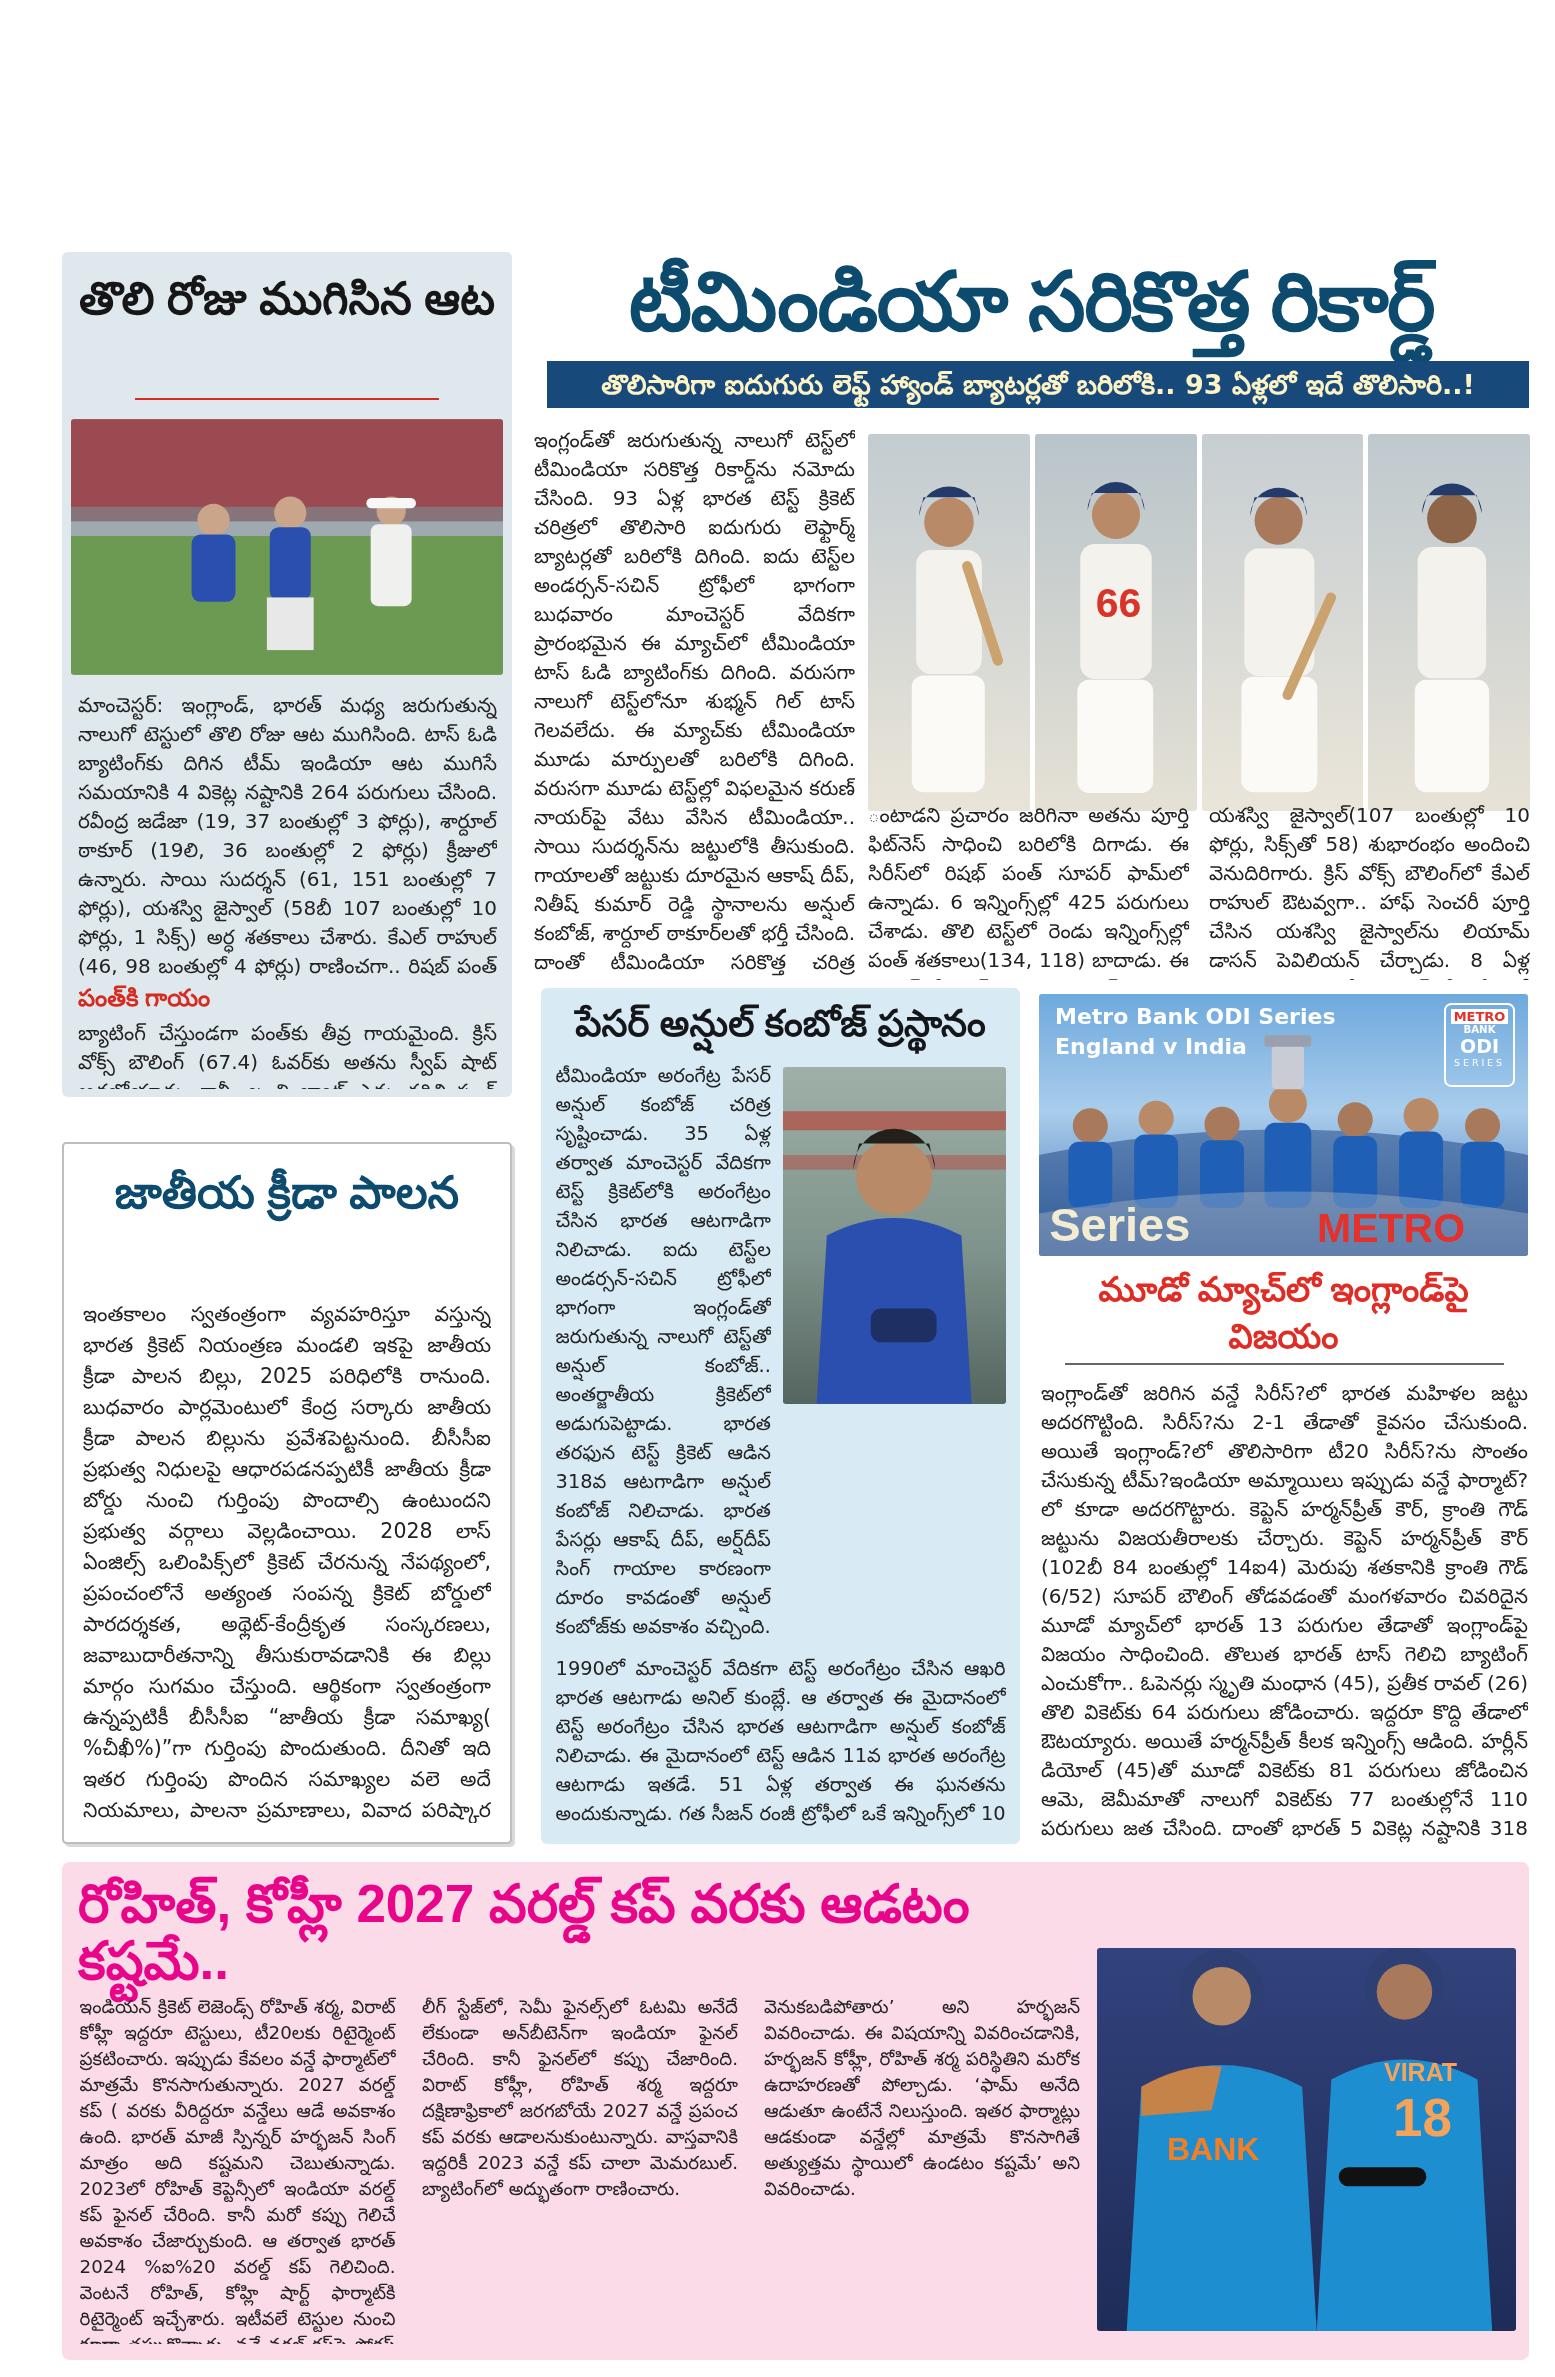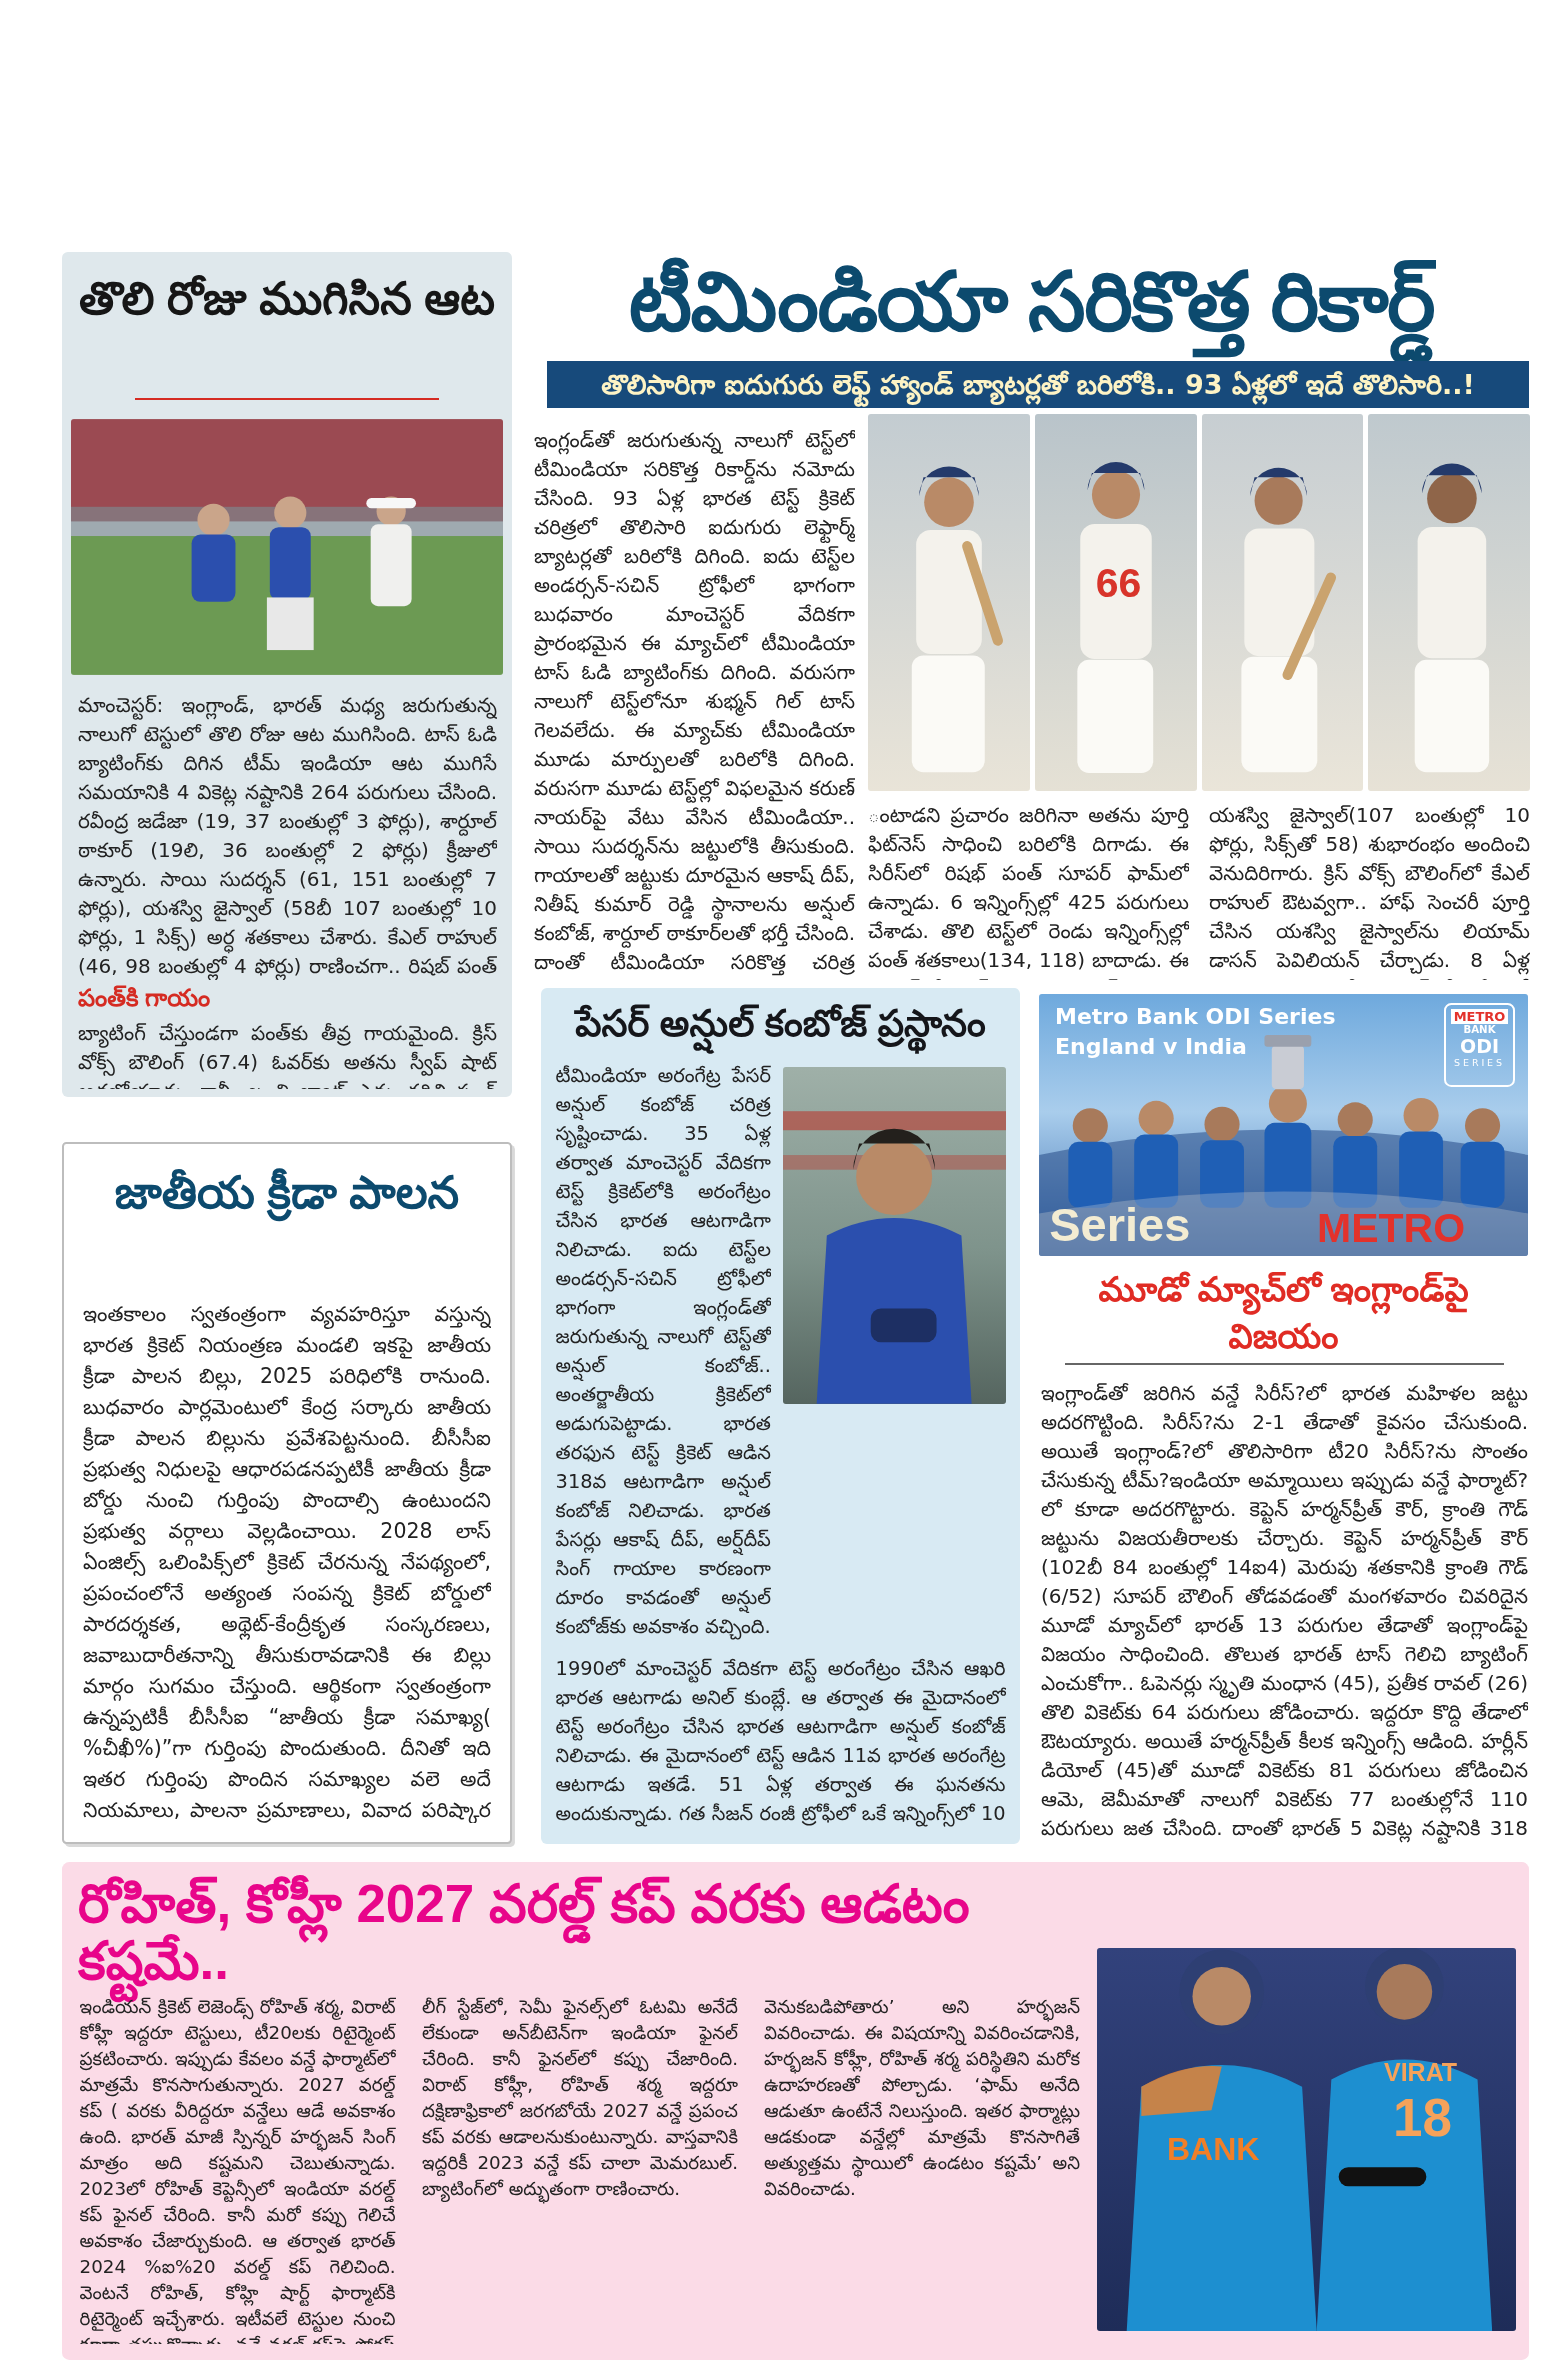--- a/index.html
+++ b/index.html
@@ -64,21 +64,21 @@
       <div class="abs hd center red-h" style="left:0;top:23.4px;width:446px;font-size:45px;">జాతీయ క్రీడా పాలన</div>
       <div class="abs body-txt" style="left:19px;top:155px;width:408px;height:524px;font-size:20.5px;line-height:31px;">ఇంతకాలం స్వతంత్రంగా వ్యవహరిస్తూ వస్తున్న భారత క్రికెట్ నియంత్రణ మండలి ఇకపై జాతీయ క్రీడా పాలన బిల్లు, 2025 పరిధిలోకి రానుంది. బుధవారం పార్లమెంటులో కేంద్ర సర్కారు జాతీయ క్రీడా పాలన బిల్లును ప్రవేశపెట్టనుంది. బీసీసీఐ ప్రభుత్వ నిధులపై ఆధారపడనప్పటికీ జాతీయ క్రీడా బోర్డు నుంచి గుర్తింపు పొందాల్సి ఉంటుందని ప్రభుత్వ వర్గాలు వెల్లడించాయి. 2028 లాస్ ఏంజిల్స్ ఒలింపిక్స్‌లో క్రికెట్ చేరనున్న నేపథ్యంలో, ప్రపంచంలోనే అత్యంత సంపన్న క్రికెట్ బోర్డులో పారదర్శకత, అథ్లెట్-కేంద్రీకృత సంస్కరణలు, జవాబుదారీతనాన్ని తీసుకురావడానికి ఈ బిల్లు మార్గం సుగమం చేస్తుంది. ఆర్థికంగా స్వతంత్రంగా ఉన్నప్పటికీ బీసీసీఐ “జాతీయ క్రీడా సమాఖ్య( %చీఖీ%)”గా గుర్తింపు పొందుతుంది. దీనితో ఇది ఇతర గుర్తింపు పొందిన సమాఖ్యల వలె అదే నియమాలు, పాలనా ప్రమాణాలు, వివాద పరిష్కార యంత్రాంగాలకు లోబడి ఉంటుంది. ఈ బిల్లు చట్టంగా మారిన తర్వాత బీసీసీఐతో సహా అన్ని %చీఖీ%లు దేశ చట్టానికి లోబడి పని చేయాల్సి ఉంటుంది. క్రీడా సమాఖ్యల పాలనలో సమస్యలను పరిష్కరించేందుకు జాతీయ క్రీడా ట్రిబ్యునల్ ఏర్పాటు కానుంది. క్రీడా ఎన్నికల నుంచి ఎంపికల వరకు వివాద పరిష్కార సంస్థగా ట్రిబ్యునల్ పని చేస్తుంది.</div>
     </div>
   </div>
 
   <div class="abs hd center red-h" style="left:534px;top:258px;width:995px;font-size:82px;line-height:88px;letter-spacing:-1.5px;">టీమిండియా సరికొత్త రికార్డ్</div>
   <div class="abs strap" style="left:547px;top:361px;width:982px;height:47px;">తొలిసారిగా ఐదుగురు లెఫ్ట్ హ్యాండ్ బ్యాటర్లతో బరిలోకి.. 93 ఏళ్లలో ఇదే తొలిసారి..!</div>
 
   <div class="abs body-txt" style="left:534px;top:426px;width:321px;height:553px;">ఇంగ్లండ్‌తో జరుగుతున్న నాలుగో టెస్ట్‌లో టీమిండియా సరికొత్త రికార్డ్‌ను నమోదు చేసింది. 93 ఏళ్ల భారత టెస్ట్ క్రికెట్ చరిత్రలో తొలిసారి ఐదుగురు లెఫ్టార్మ్ బ్యాటర్లతో బరిలోకి దిగింది. ఐదు టెస్ట్‌ల అండర్సన్-సచిన్ ట్రోఫీలో భాగంగా బుధవారం మాంచెస్టర్ వేదికగా ప్రారంభమైన ఈ మ్యాచ్‌లో టీమిండియా టాస్ ఓడి బ్యాటింగ్‌కు దిగింది. వరుసగా నాలుగో టెస్ట్‌లోనూ శుభ్మన్ గిల్ టాస్ గెలవలేదు. ఈ మ్యాచ్‌కు టీమిండియా మూడు మార్పులతో బరిలోకి దిగింది. వరుసగా మూడు టెస్ట్‌ల్లో విఫలమైన కరుణ్ నాయర్‌పై వేటు వేసిన టీమిండియా.. సాయి సుదర్శన్‌ను జట్టులోకి తీసుకుంది. గాయాలతో జట్టుకు దూరమైన ఆకాష్ దీప్, నితీష్ కుమార్ రెడ్డి స్థానాలను అన్షుల్ కంబోజ్, శార్దూల్ ఠాకూర్‌లతో భర్తీ చేసింది. దాంతో టీమిండియా సరికొత్త చరిత్ర లిఖించింది. 93 ఏళ్ల భారత క్రికెట్ చరిత్రలో ఇప్పటి వరకు 592 టెస్ట్ మ్యాచ్‌లు ఆడింది. ఇందులో ఒక్క మ్యాచ్‌లో కూడా ఐదుగురు లెఫ్ట్ హ్యాండ్ బ్యాటర్లతో బరిలోకి దిగలేదు. యశస్వి జైస్వాల్, సాయి సుదర్శన్, రిషబ్ పంత్, రవీంద్ర జడేజా, వాషింగ్టన్ సుందర్ రూపంలో ఐదుగురు లెఫ్ట్ హ్యాండర్లతో బరిలోకి దిగి ఈ ఫీట్ సాధించింది. లార్డ్స్ టెస్ట్‌లో గాయపడ్డ రిషబ్ పంత్ ఈ మ్యాచ్‌కు దూరమవు</div>
 
-  <div class="abs" style="left:868px;top:414px;width:662px;height:377px;display:flex;gap:5px;">
+  <div class="abs" style="left:868px;top:434px;width:662px;height:377px;display:flex;gap:5px;">
     <div class="photo" style="width:162px;height:377px;background:linear-gradient(#c3ccd1,#e9e4d8);">
       <svg width="162" height="377" viewBox="0 0 222 515">
           <circle cx="111" cy="120" r="34" fill="#b98a67"></circle>
           <path d="M70,112 a41,41 0 0 1 82,0 l-6,-26 -70,0 z" fill="#243a6b"></path>
           <rect x="66" y="158" width="90" height="170" rx="20" fill="#f4f2ec"></rect>
           <rect x="60" y="330" width="100" height="160" rx="16" fill="#fbfaf6"></rect>
           <rect x="150" y="170" width="14" height="150" rx="7" fill="#caa36e" transform="rotate(-18 157 245)"></rect>
         </svg>
     </div>
     <div class="photo" style="width:162px;height:377px;background:linear-gradient(#b9c4ca,#e5e1d5);">

